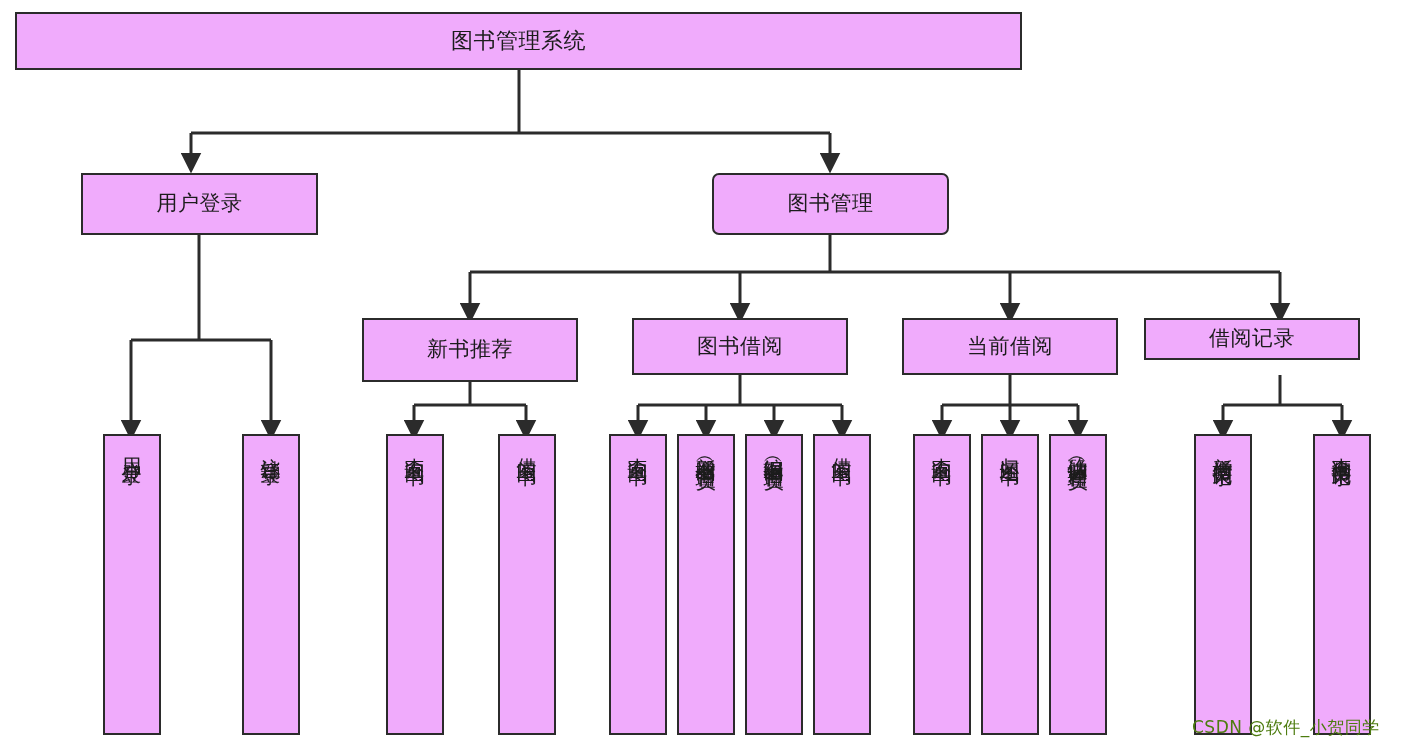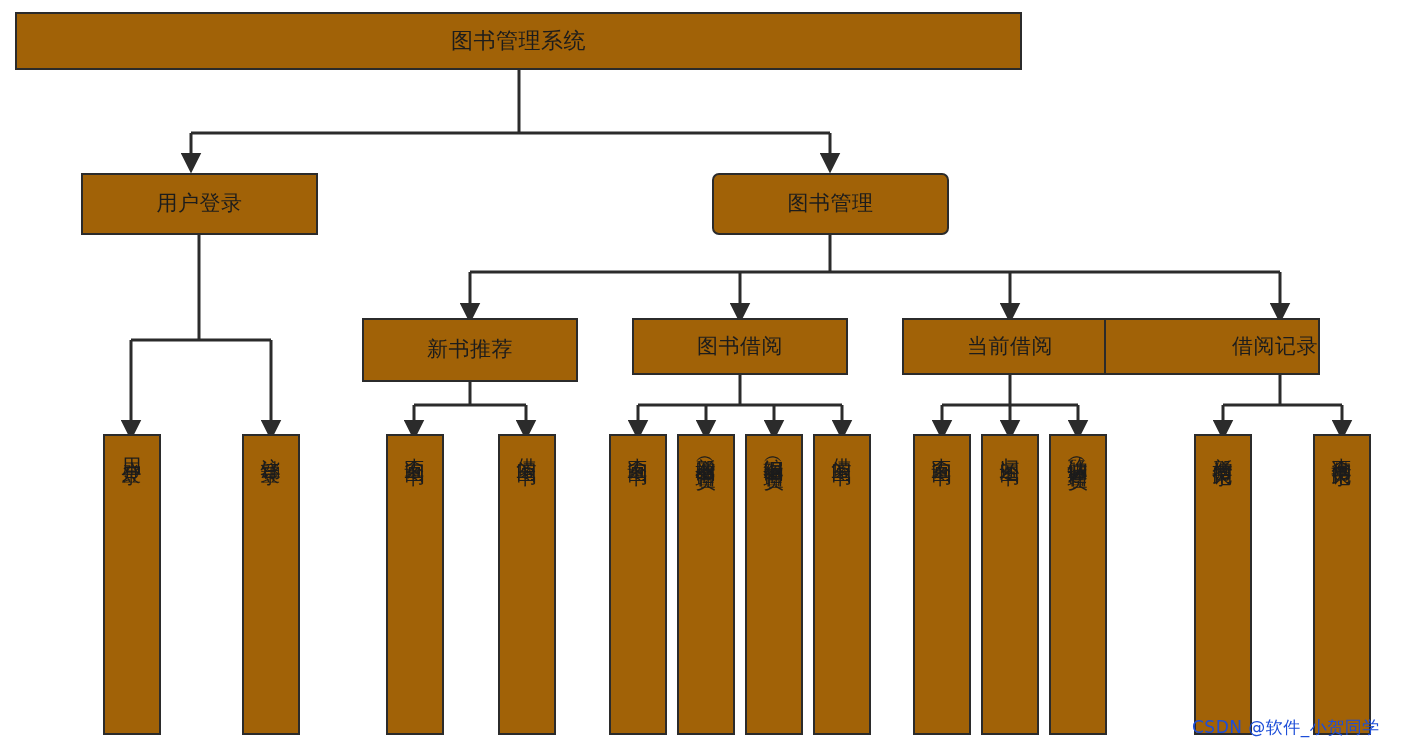--- a/index.html
+++ b/index.html
@@ -23,21 +23,21 @@
     left: 0;
     top: 0;
     width: 1405px;
     height: 747px;
     pointer-events: none;
   }
   .node {
     position: absolute;
     box-sizing: border-box;
     border: 2px solid #2b2b2b;
-    background: #a16207;
+    background: #f0abfc;
     display: flex;
     align-items: center;
     justify-content: center;
     color: #1c1c1c;
   }
   .node .label {
     display: block;
     text-align: center;
     line-height: 1.14;
   }
@@ -60,21 +60,21 @@
     font-size: 20px;
     letter-spacing: 3px;
     line-height: 1;
     white-space: nowrap;
   }
   .node.v.tall .label {
     letter-spacing: 2px;
   }
   .watermark {
     position: absolute;
-    color: #1d4ed8;
+    color: #4d7c0f;
     font-size: 17px;
     letter-spacing: 0.5px;
     white-space: nowrap;
     user-select: none;
   }
 </style>
 </head>
 <body>
 
 <div id="canvas">
@@ -142,21 +142,21 @@
 
   <div class="node h" style="left:362px; top:318px; width:216px; height:64px;">
     <span class="label">新书推荐</span>
   </div>
   <div class="node h" style="left:632px; top:318px; width:216px; height:57px;">
     <span class="label">图书借阅</span>
   </div>
   <div class="node h" style="left:902px; top:318px; width:216px; height:57px;">
     <span class="label">当前借阅</span>
   </div>
-  <div class="node h" style="left:1104px; top:318px; width:216px; height:57px;justify-content:flex-end;">
+  <div class="node h" style="left:1144px; top:318px; width:216px; height:42px;">
     <span class="label">借阅记录</span>
   </div>
 
   <div class="node v" style="left:103px; top:434px; width:58px; height:301px;">
     <span class="label">用户登录</span>
   </div>
   <div class="node v" style="left:242px; top:434px; width:58px; height:301px;">
     <span class="label">注销登录</span>
   </div>
 

